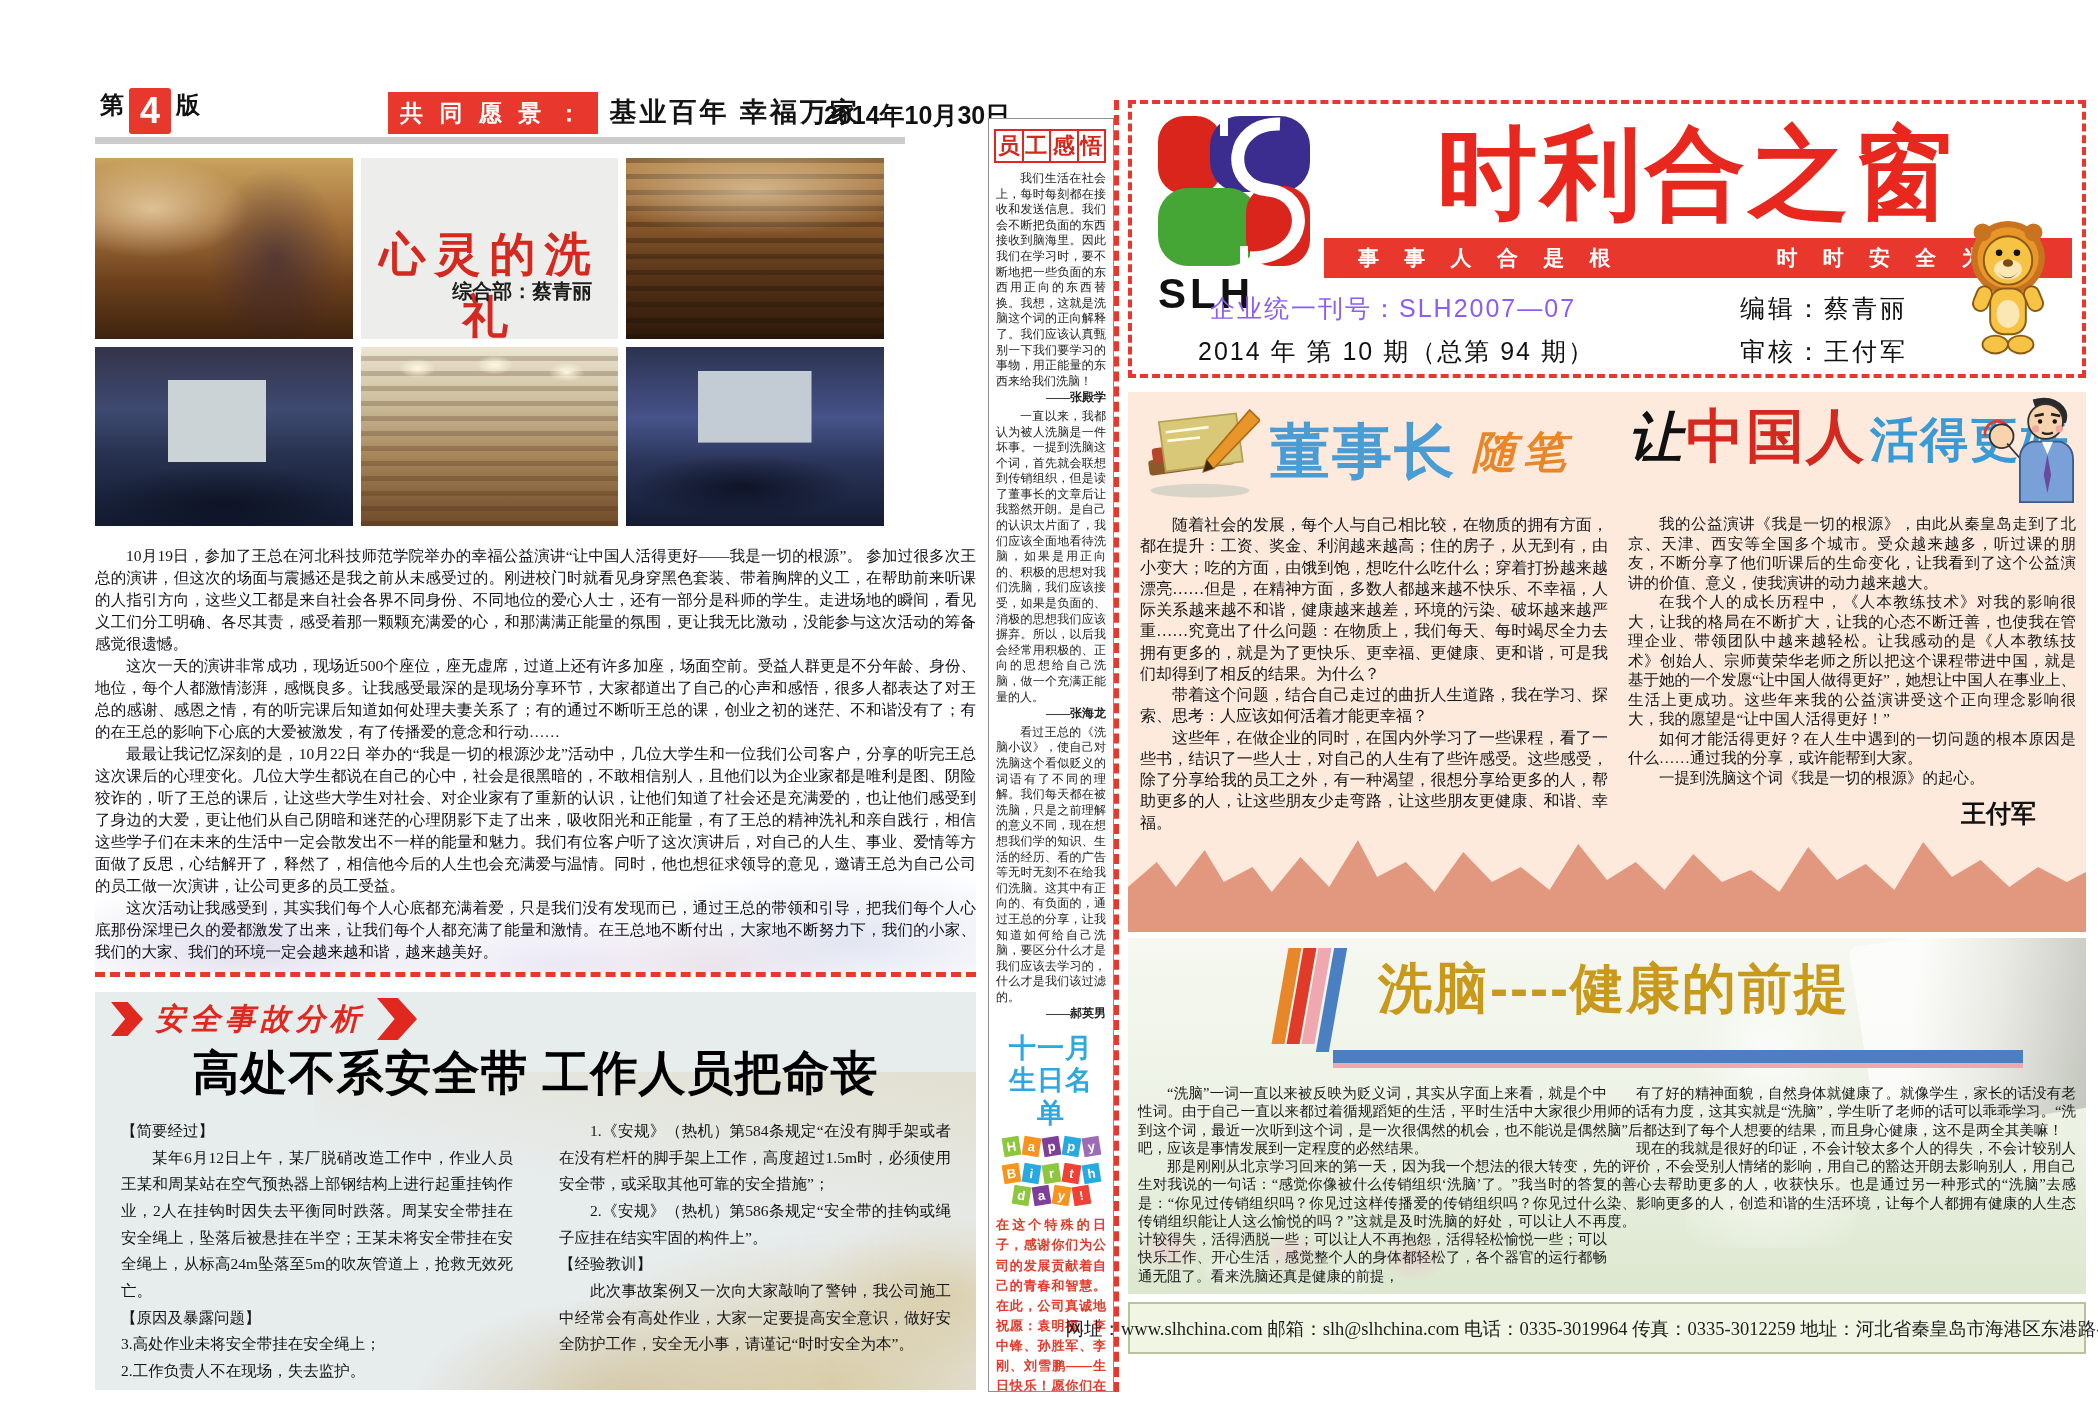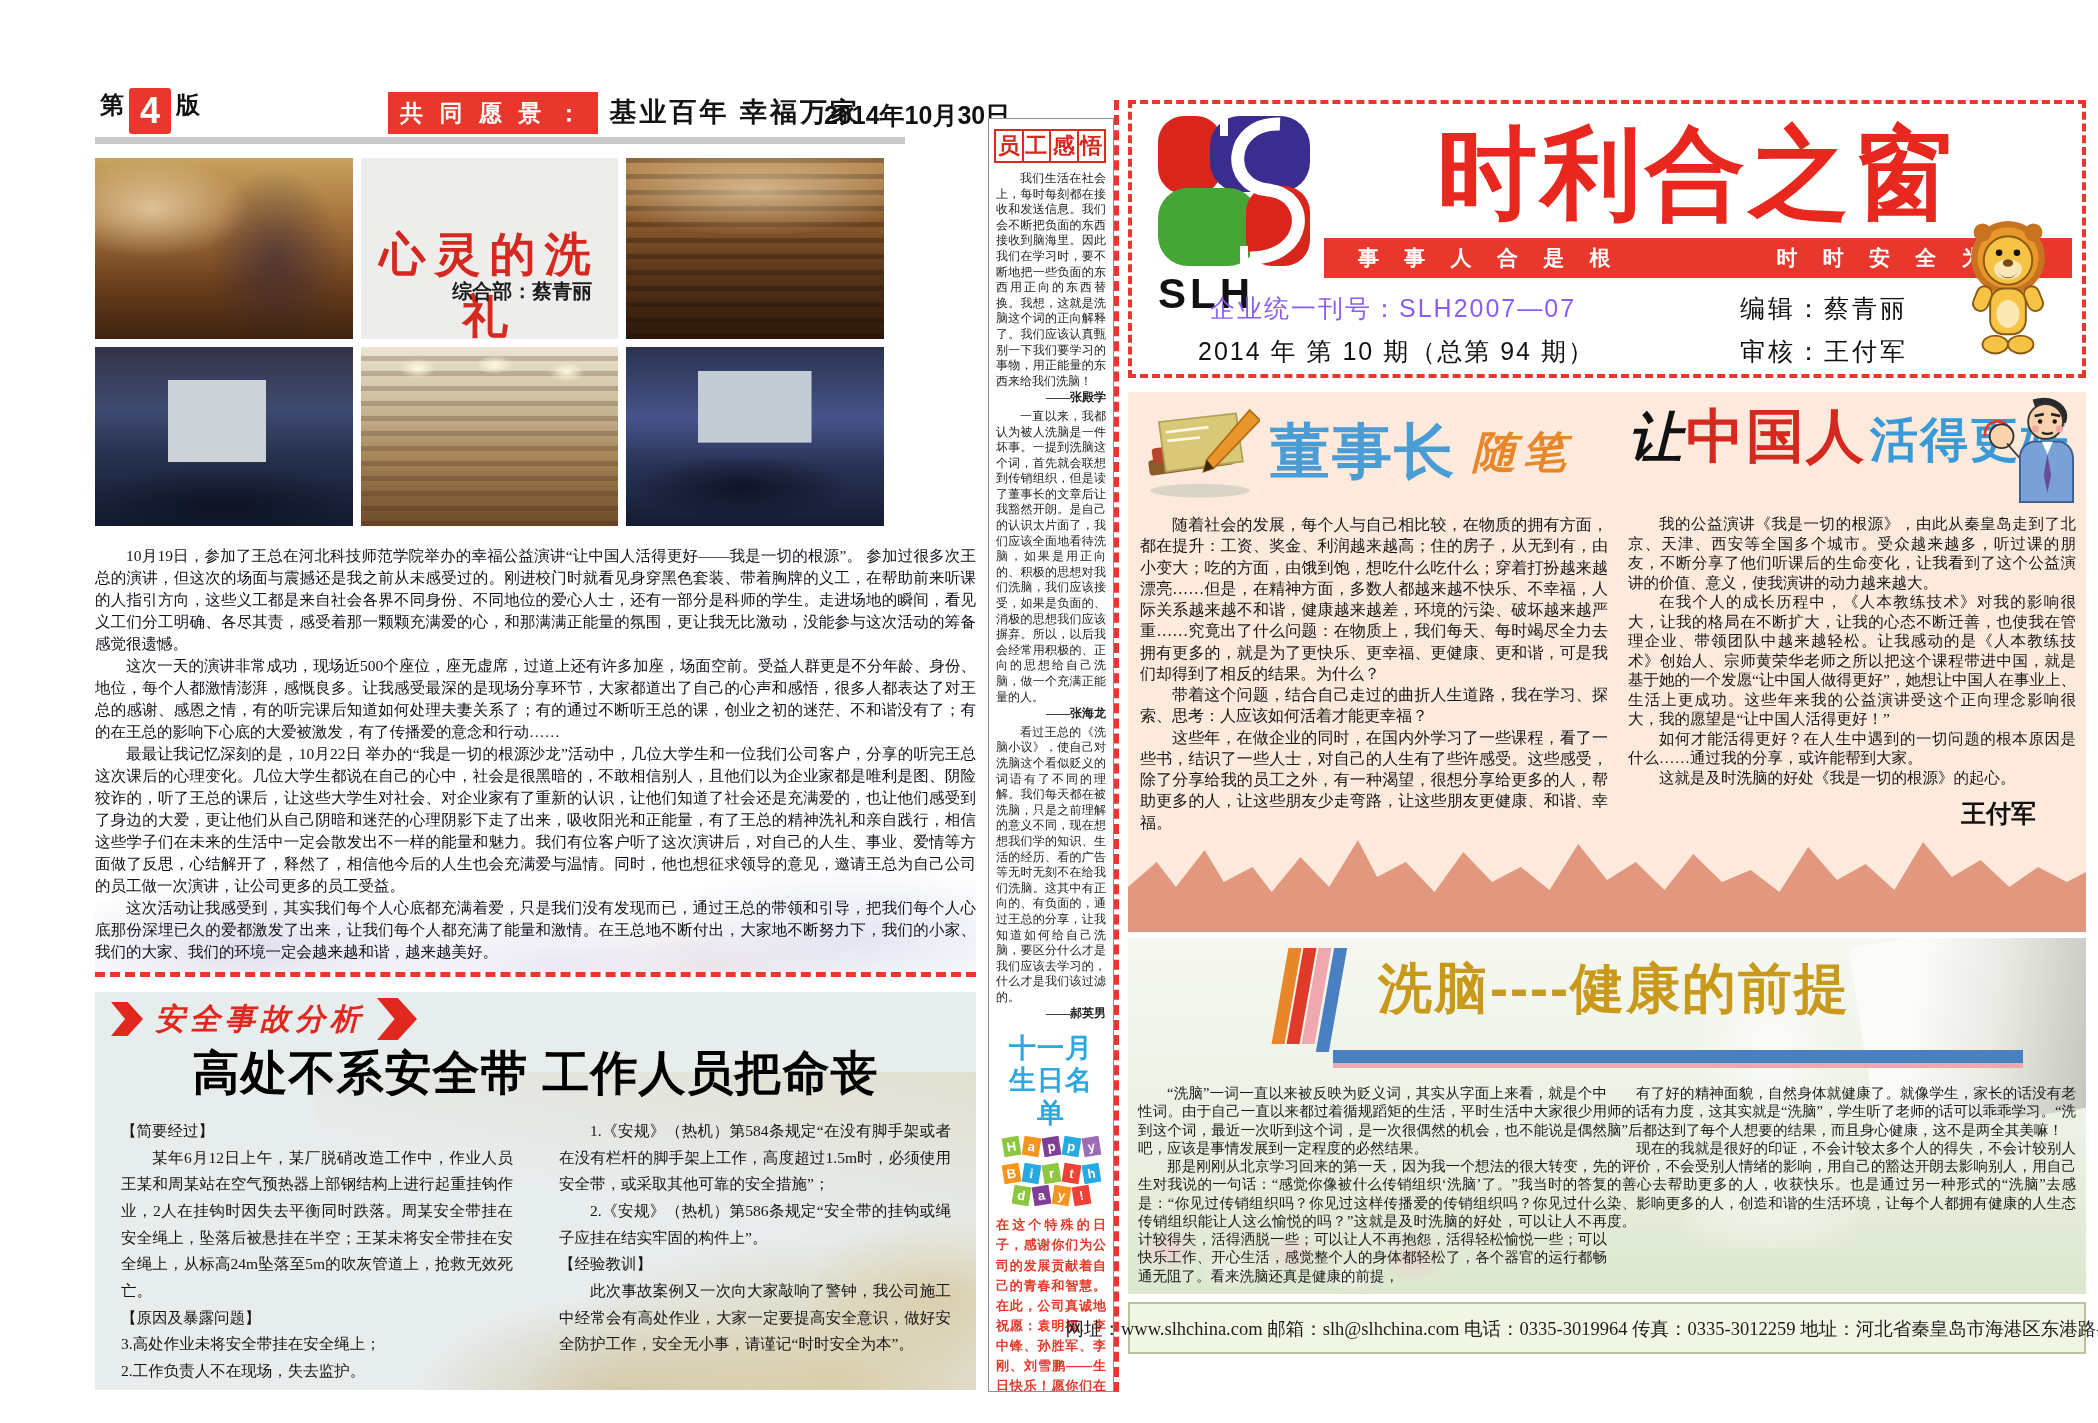--- a/index.html
+++ b/index.html
@@ -364,21 +364,21 @@
             <path d="M44 70 Q44 56 58 52 L88 52 Q102 56 102 72 L102 118 L44 118 Z" fill="#7aa0d8" stroke="#3a5a8c" stroke-width="2"></path>
             <polygon points="68,52 80,52 74,66" fill="#fff"></polygon>
             <polygon points="74,66 70,88 74,108 78,88" fill="#6a4a9c"></polygon>
           </svg>
         </span>
       </div>
       <div class="col-body">
         <p>我的公益演讲《我是一切的根源》，由此从秦皇岛走到了北京、天津、西安等全国多个城市。受众越来越多，听过课的朋友，不断分享了他们听课后的生命变化，让我看到了这个公益演讲的价值、意义，使我演讲的动力越来越大。</p>
         <p>在我个人的成长历程中，《人本教练技术》对我的影响很大，让我的格局在不断扩大，让我的心态不断迁善，也使我在管理企业、带领团队中越来越轻松。让我感动的是《人本教练技术》创始人、宗师黄荣华老师之所以把这个课程带进中国，就是基于她的一个发愿“让中国人做得更好”，她想让中国人在事业上、生活上更成功。这些年来我的公益演讲受这个正向理念影响很大，我的愿望是“让中国人活得更好！”</p>
         <p>如何才能活得更好？在人生中遇到的一切问题的根本原因是什么……通过我的分享，或许能帮到大家。</p>
-        <p>这就是及时洗脑的好处《我是一切的根源》的起心。</p>
+        <p>一提到洗脑这个词《我是一切的根源》的起心。</p>
       </div>
       <div class="cn-sign">王付军</div>
     </div>
     <div class="crowd"></div>
   </div>
 
   <div class="green">
     <div class="book"></div>
     <div class="person"></div>
     <div class="flowers"></div>

